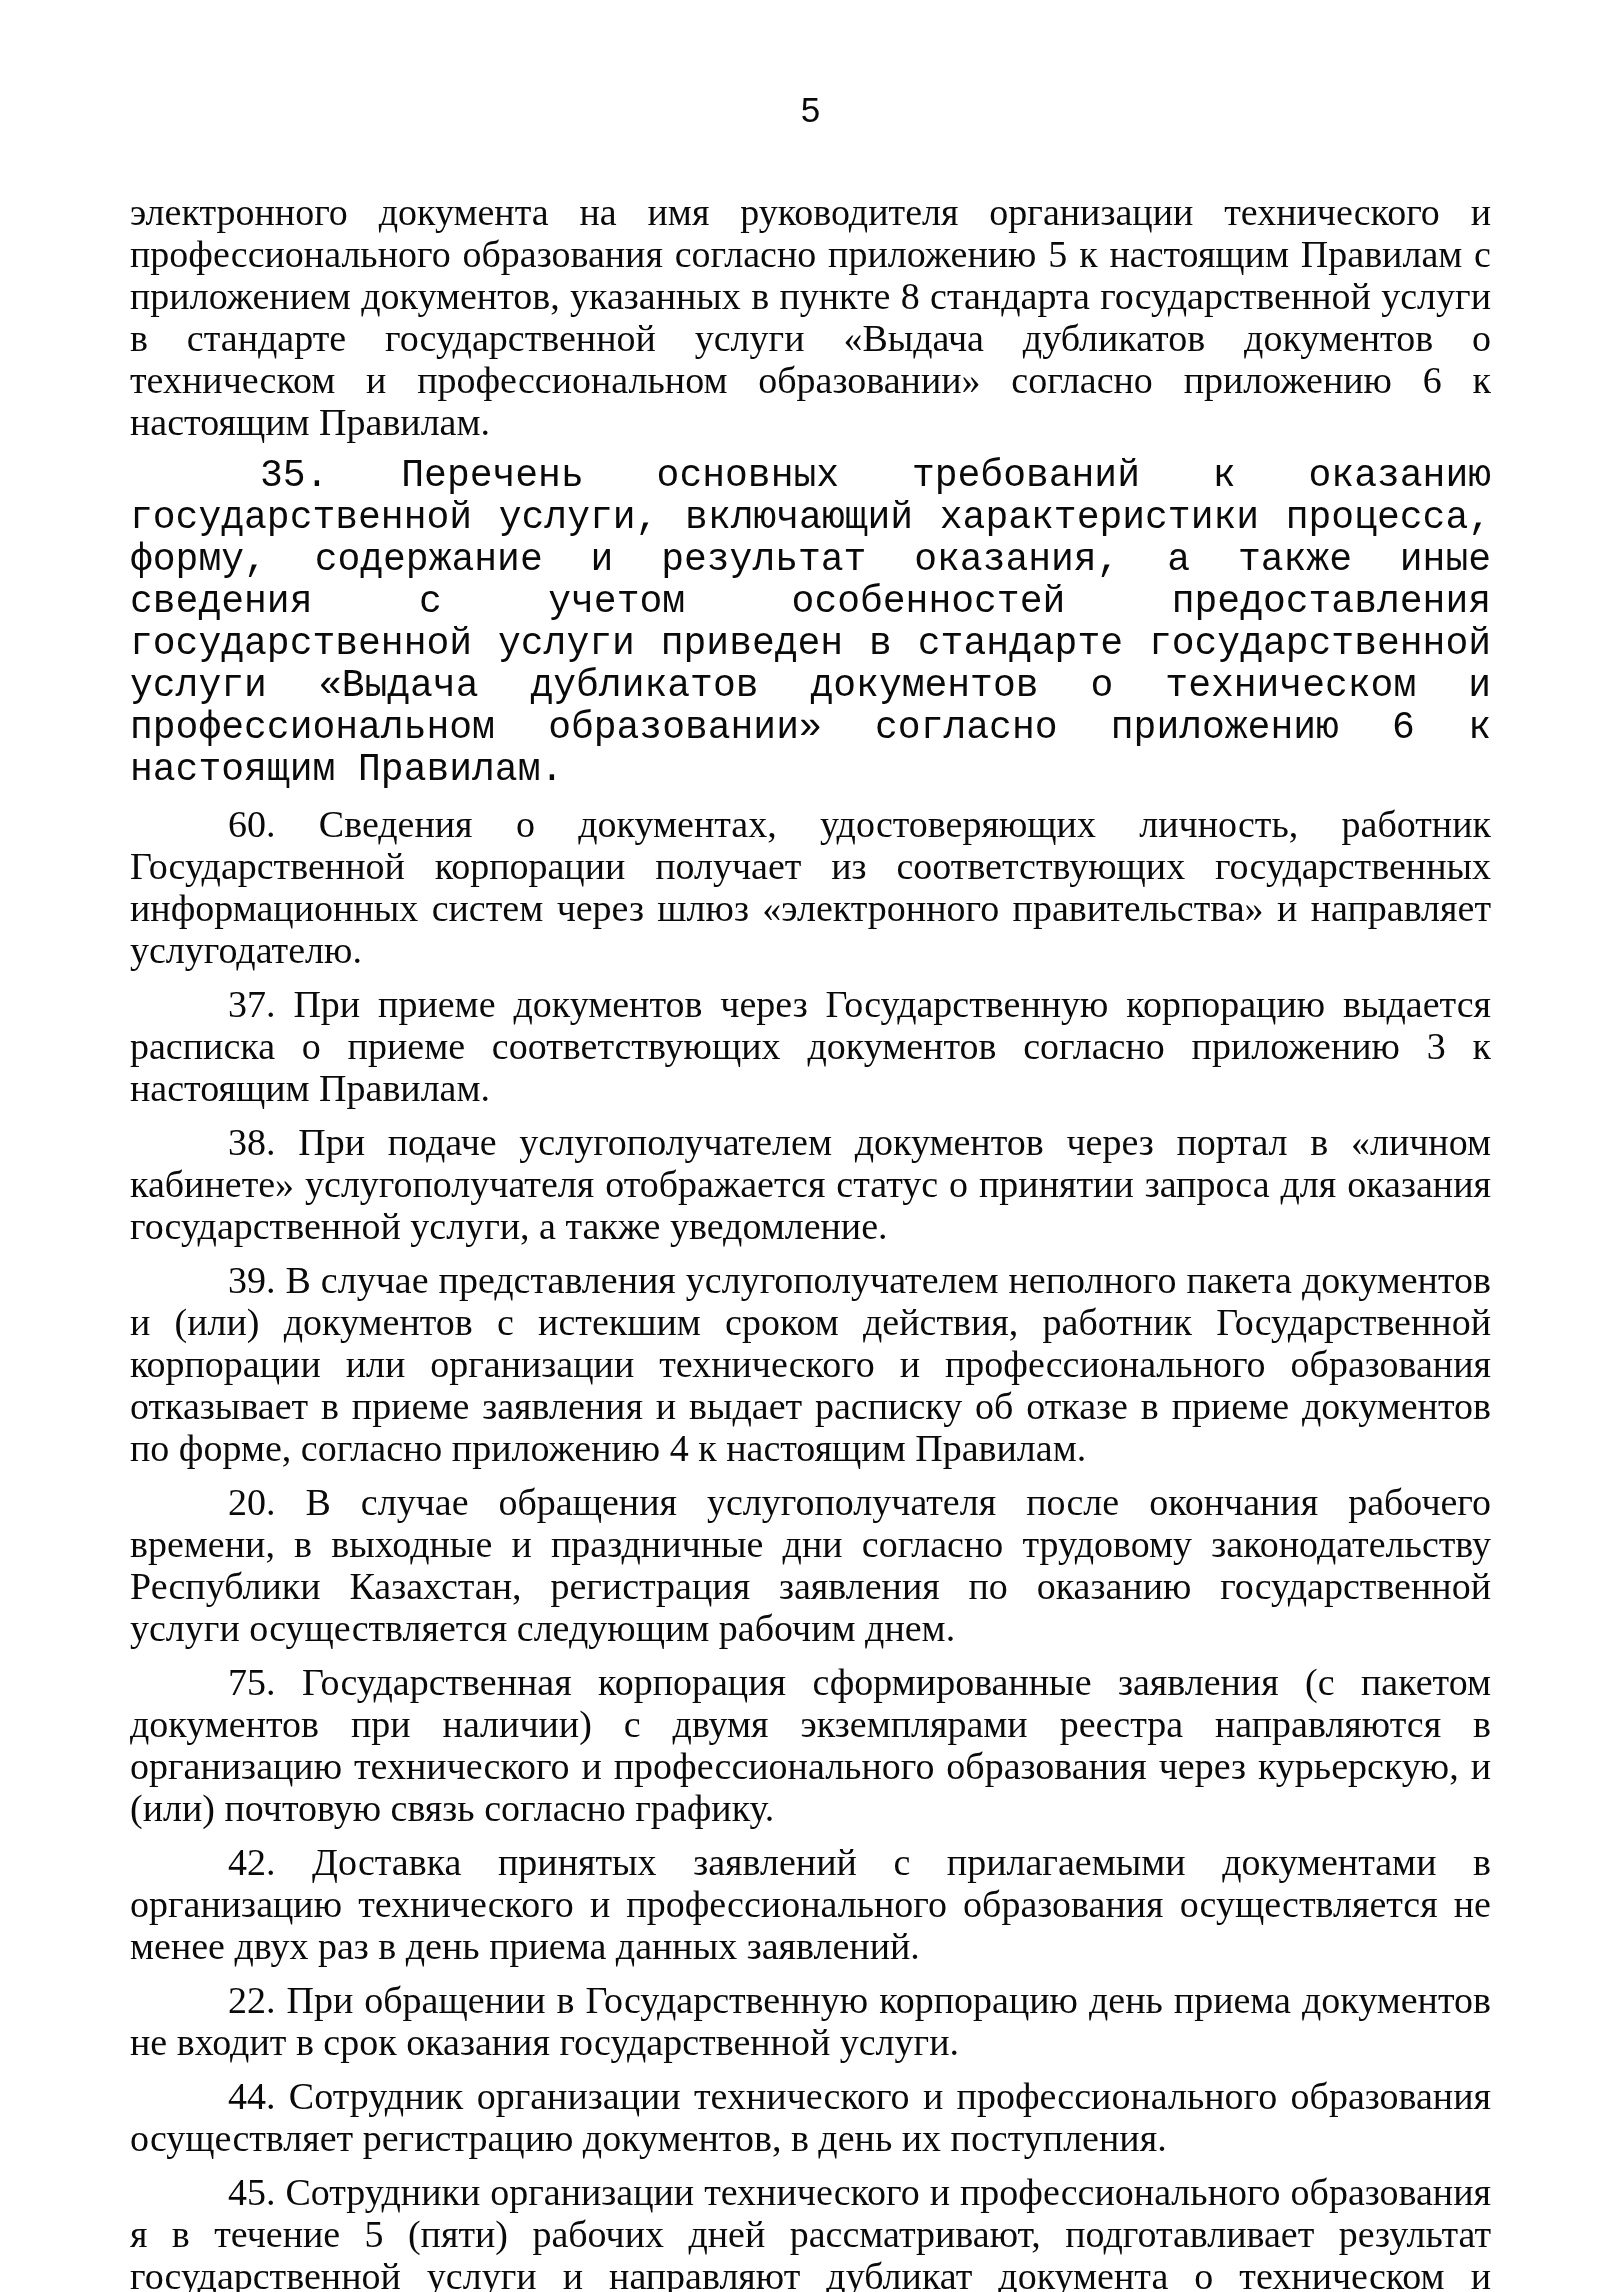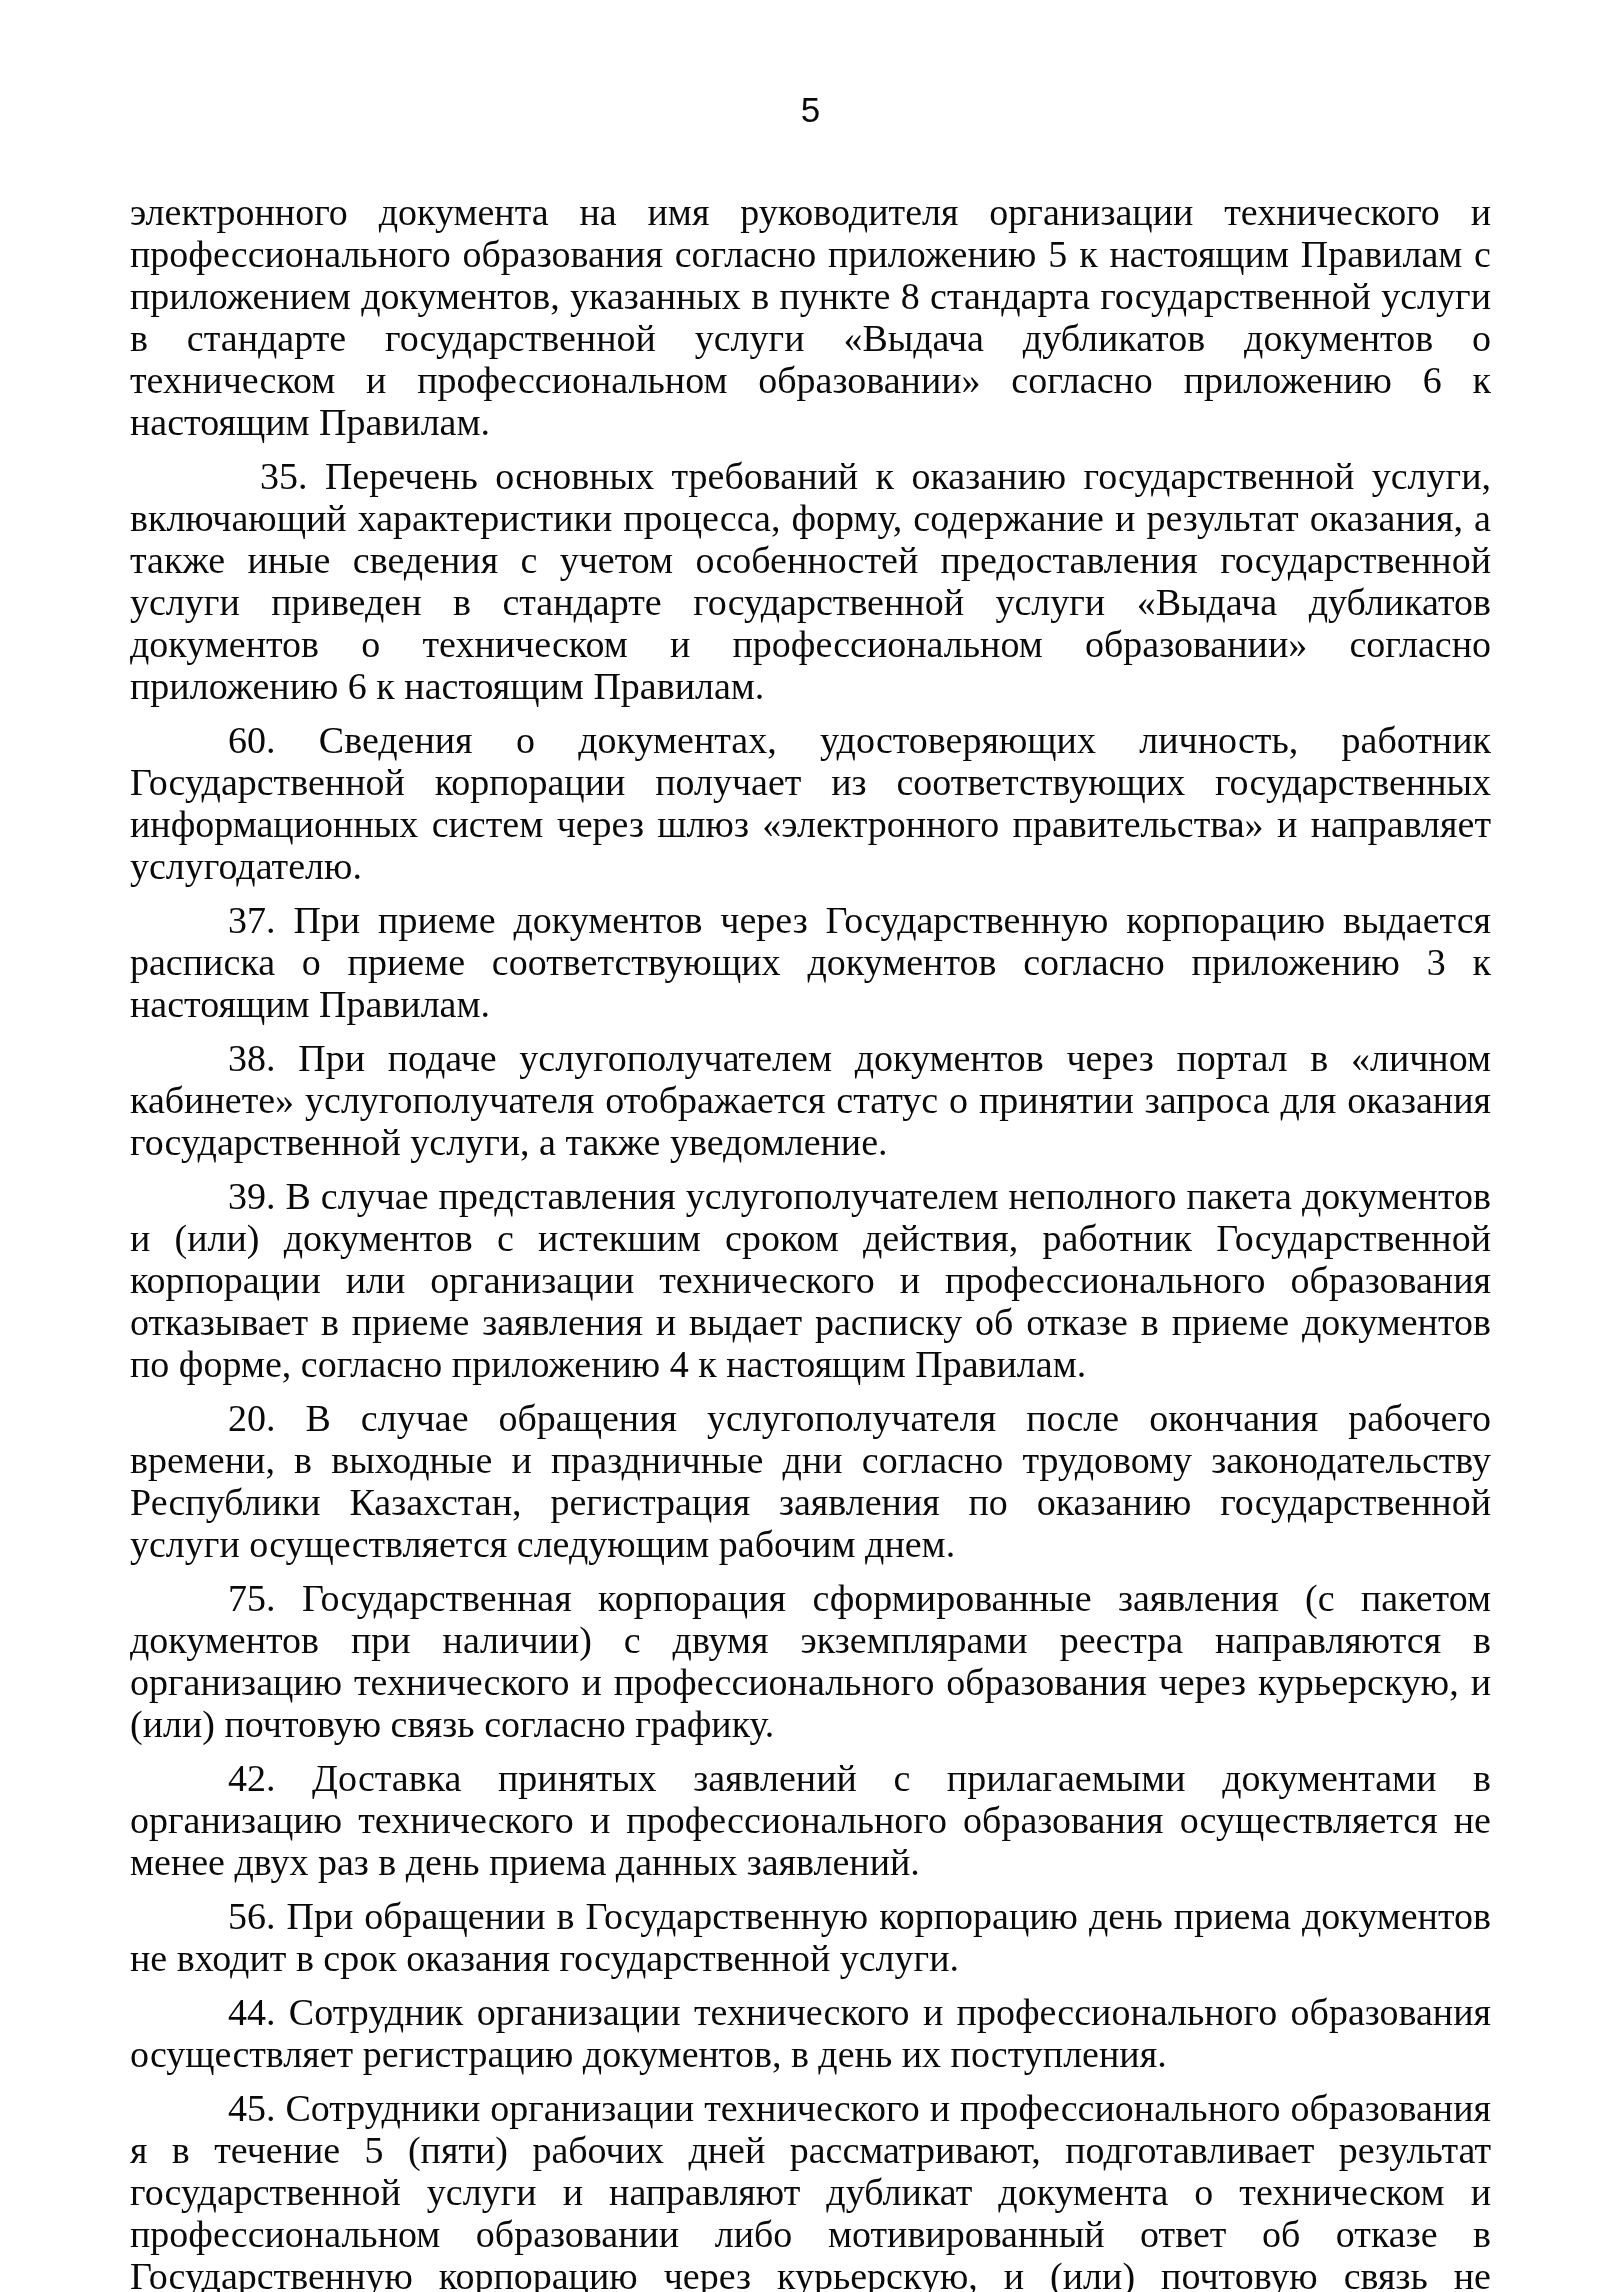--- a/index.html
+++ b/index.html
@@ -41,20 +41,21 @@
   }
   p.para {
     margin: 12px;
     padding: 0;
   }
   p.indent {
     text-indent: 98px;
   }
   p.indent-lg {
     text-indent: 130px;
+    font-family: Liberation Mono, monospace;
   }
   
   p.cutoff {
     text-align-last: justify;
   }
 </style>
 </head>
 <body>
 
 <div class="page">
@@ -64,20 +65,20 @@
   <div class="doc-body">
     <p class="para">электронного документа на имя руководителя организации технического и профессионального образования согласно приложению 5 к настоящим Правилам с приложением документов, указанных в пункте 8 стандарта государственной услуги в стандарте государственной услуги «Выдача дубликатов документов о техническом и профессиональном образовании» согласно приложению 6 к настоящим Правилам.</p>
     <p class="para indent-lg">35. Перечень основных требований к оказанию государственной услуги, включающий характеристики процесса, форму, содержание и результат оказания, а также иные сведения с учетом особенностей предоставления государственной услуги приведен в стандарте государственной услуги «Выдача дубликатов документов о техническом и профессиональном образовании» согласно приложению 6 к настоящим Правилам.</p>
     <p class="para indent">60. Сведения о документах, удостоверяющих личность, работник Государственной корпорации получает из соответствующих государственных информационных систем через шлюз «электронного правительства» и направляет услугодателю.</p>
     <p class="para indent">37. При приеме документов через Государственную корпорацию выдается расписка о приеме соответствующих документов согласно приложению 3 к настоящим Правилам.</p>
     <p class="para indent">38. При подаче услугополучателем документов через портал в «личном кабинете» услугополучателя отображается статус о принятии запроса для оказания государственной услуги, а также уведомление.</p>
     <p class="para indent">39. В случае представления услугополучателем неполного пакета документов и (или) документов с истекшим сроком действия, работник Государственной корпорации или организации технического и профессионального образования отказывает в приеме заявления и выдает расписку об отказе в приеме документов по форме, согласно приложению 4 к настоящим Правилам.</p>
     <p class="para indent">20. В случае обращения услугополучателя после окончания рабочего времени, в выходные и праздничные дни согласно трудовому законодательству Республики Казахстан, регистрация заявления по оказанию государственной услуги осуществляется следующим рабочим днем.</p>
     <p class="para indent">75. Государственная корпорация сформированные заявления (с пакетом документов при наличии) с двумя экземплярами реестра направляются в организацию технического и профессионального образования через курьерскую, и (или) почтовую связь согласно графику.</p>
     <p class="para indent">42. Доставка принятых заявлений с прилагаемыми документами в организацию технического и профессионального образования осуществляется не менее двух раз в день приема данных заявлений.</p>
-    <p class="para indent">56. При обращении в Государственную корпорацию день приема документов не входит в срок оказания государственной услуги.</p>
+    <p class="para indent">22. При обращении в Государственную корпорацию день приема документов не входит в срок оказания государственной услуги.</p>
     <p class="para indent">44. Сотрудник организации технического и профессионального образования осуществляет регистрацию документов, в день их поступления.</p>
     <p class="para indent">45. Сотрудники организации технического и профессионального образования я в течение 5 (пяти) рабочих дней рассматривают, подготавливает результат государственной услуги и направляют дубликат документа о техническом и профессиональном образовании либо мотивированный ответ об отказе в Государственную корпорацию через курьерскую, и (или) почтовую связь не позднее, чем за сутки до истечения срока оказания государственной услуги, а в случае подачи заявления через портал, направляют уведомление услугополучателю о готовности дубликата документа об образовании с указанием места получения результата государственной услуги либо мотивированный ответ об отказе.</p>
     <p class="para indent cutoff">46. При подаче услугополучателем документов через портал в случае указания услугополучателем места получения результата государственной услуги Государственной</p>
   </div>
 
 </div>
 
 
 </body></html>

